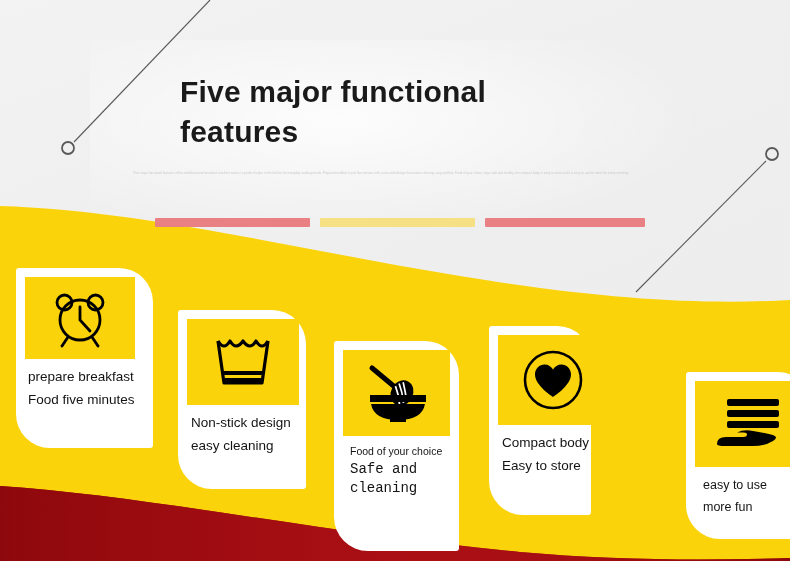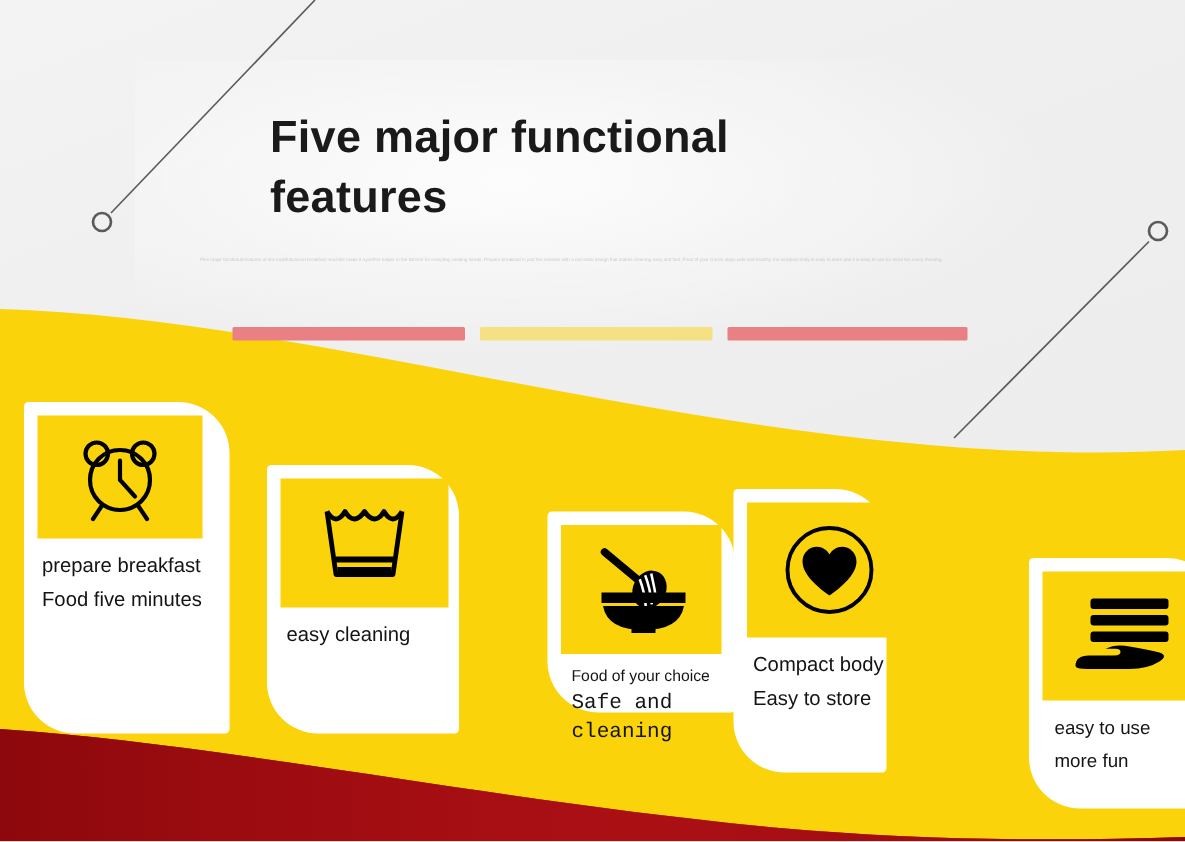--- a/index.html
+++ b/index.html
@@ -127,23 +127,23 @@
     line-height: 1.5;
   }
   .card-line.big {
     font-size: 14px;
     line-height: 1.35;
     white-space: normal;
     font-family: Liberation Mono, monospace;
   }
 
   
-  #card-1 { left: 16px;  top: 268px; width: 137px; height: 221px; }
+  #card-1 { left: 16px;  top: 268px; width: 137px; height: 180px; }
   #card-2 { left: 178px; top: 310px; width: 128px; height: 179px; }
-  #card-3 { left: 334px; top: 341px; width: 125px; height: 134px; margin-left: 31px; }
+  #card-3 { left: 334px; top: 341px; width: 125px; height: 210px; }
   #card-4 { left: 489px; top: 326px; width: 102px; height: 189px; }
   #card-5 { left: 648px; top: 372px; width: 126px; height: 167px; margin-left: 38px; }
 
   #card-1 .card-icon { width: 110px; height: 82px; }
   #card-2 .card-icon { width: 112px; height: 86px; }
   #card-3 .card-icon { width: 107px; height: 86px; }
   #card-4 .card-icon { width: 110px; height: 90px; }
   #card-5 .card-icon { width: 110px; height: 86px; }
 
   #card-1 .card-text { padding-left: 3px; }
@@ -220,20 +220,21 @@
           <g fill="none" stroke="#000" stroke-width="3.2" stroke-linejoin="round">
             <path d="M8 10 L14 52 L52 52 L58 10"></path>
             <path d="M8 10 Q14 20 20 10 Q26 20 33 10 Q40 20 46 10 Q52 20 58 10"></path>
           </g>
           <rect x="14" y="40" width="38" height="4" fill="#000"></rect>
           <rect x="15" y="47" width="36" height="4" fill="#000"></rect>
         </svg>
       </span>
     </div>
     <div class="card-text">
+      <div class="card-line">Non-stick design</div>
       <div class="card-line">easy cleaning</div>
     </div>
   </div>
 
   <div class="card" id="card-3">
     <div class="card-icon">
       <span>
         <svg width="74" height="62" viewBox="0 0 74 62">
 
           <path d="M12 6 L36 26" stroke="#000" stroke-width="5" stroke-linecap="round" fill="none"></path>

